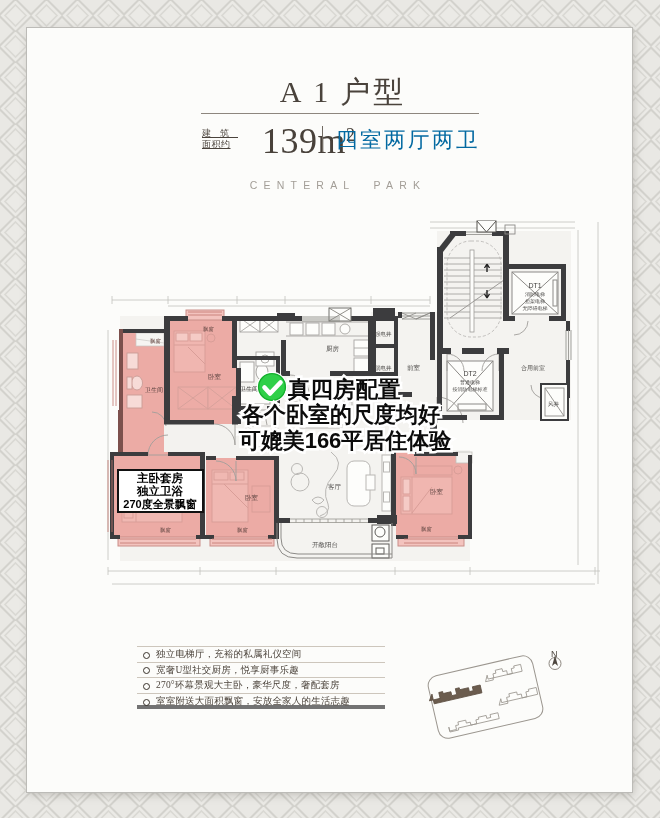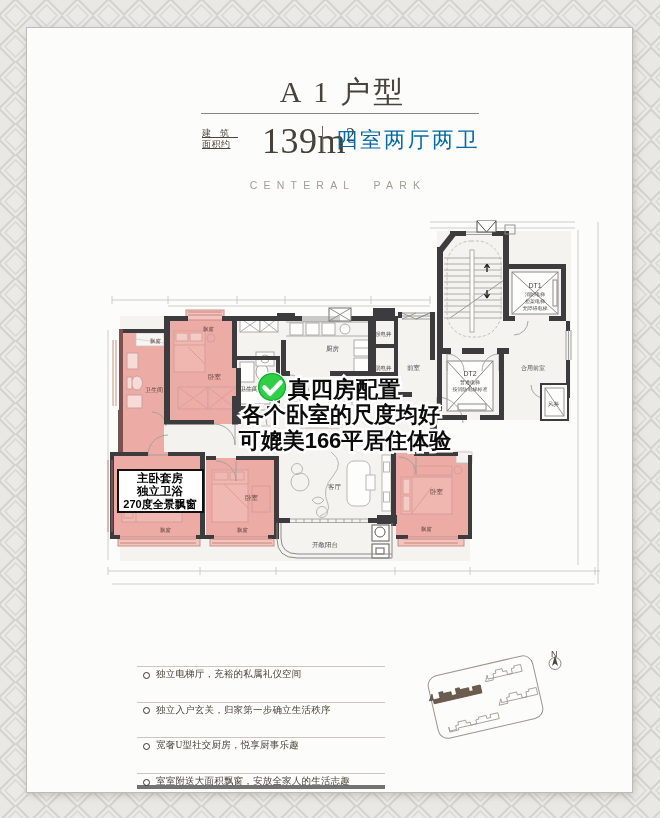--- a/index.html
+++ b/index.html
@@ -1,20 +1,20 @@
 <!DOCTYPE html>
 <html><head>
 <meta charset="utf-8">
 <style>
   html,body{margin:0;padding:0;width:660px;height:818px;overflow:hidden;
     font-family:"Liberation Sans",sans-serif;}
   #page{position:relative;width:559px;height:818px;background:#e9e8e4;}
   .abs{position:absolute;}
   #list .row{box-sizing:border-box;height:15.7px;line-height:15.5px;border-top:1px solid #cdc6bc;
-    padding-left:19px;position:relative;white-space:nowrap;letter-spacing:0.2px;margin-top:20px;}
+    padding-left:19px;position:relative;white-space:nowrap;letter-spacing:0.2px;}
   #list .row:last-child{border-bottom:4px solid #737373;}
   #list .row:before{content:"";position:absolute;left:6px;top:4.5px;width:5px;height:5px;
     border:1.8px solid #3a332c;border-radius:50%;}
 </style>
 </head>
 <body>
 <div id="page">
 
 <svg class="abs" style="left:0;top:0" width="660" height="818" viewBox="0 0 660 818">
   <defs>
@@ -487,26 +487,26 @@
     <text x="160" y="482" font-size="11.5" font-weight="bold" fill="#000" text-anchor="middle">主卧套房</text>
     <text x="160" y="495" font-size="11.5" font-weight="bold" fill="#000" text-anchor="middle">独立卫浴</text>
     <text x="160" y="508" font-size="11" font-weight="bold" fill="#000" text-anchor="middle">270度全景飘窗</text>
   </g>
 </svg>
 
 <div class="abs" id="list" style="left:137px;top:646px;width:248px;font-family:'Liberation Serif',serif;font-size:9.5px;color:#4c443c;">
 
   <div class="row">独立电梯厅，充裕的私属礼仪空间</div>
 
-  <div class="row">独立入户玄关，归家第一步确立生活秩序</div>
 
 
 
   <div class="row">宽奢U型社交厨房，悦享厨事乐趣</div>
 
+  <div class="row">270°环幕景观大主卧，豪华尺度，奢配套房</div>
 
   <div class="row">室室附送大面积飘窗，安放全家人的生活志趣</div>
 </div>
 
 <svg class="abs" style="left:410px;top:630px" width="180" height="140" viewBox="0 0 180 140">
 
   <g transform="rotate(-13 76 67)">
     <rect x="22" y="35" width="107" height="64" rx="10" fill="none" stroke="#9b968f" stroke-width="1"></rect>
 
     <path d="M24,52 v6 h7 v-6 h4 v2 h8 v4 h5 v-6 h4 v2 h9 v4 h4 v-4 h8 v8 h-49 v-4 h-4 z" fill="#6b5c4e" stroke="#5d5043" stroke-width="0.8"></path>

